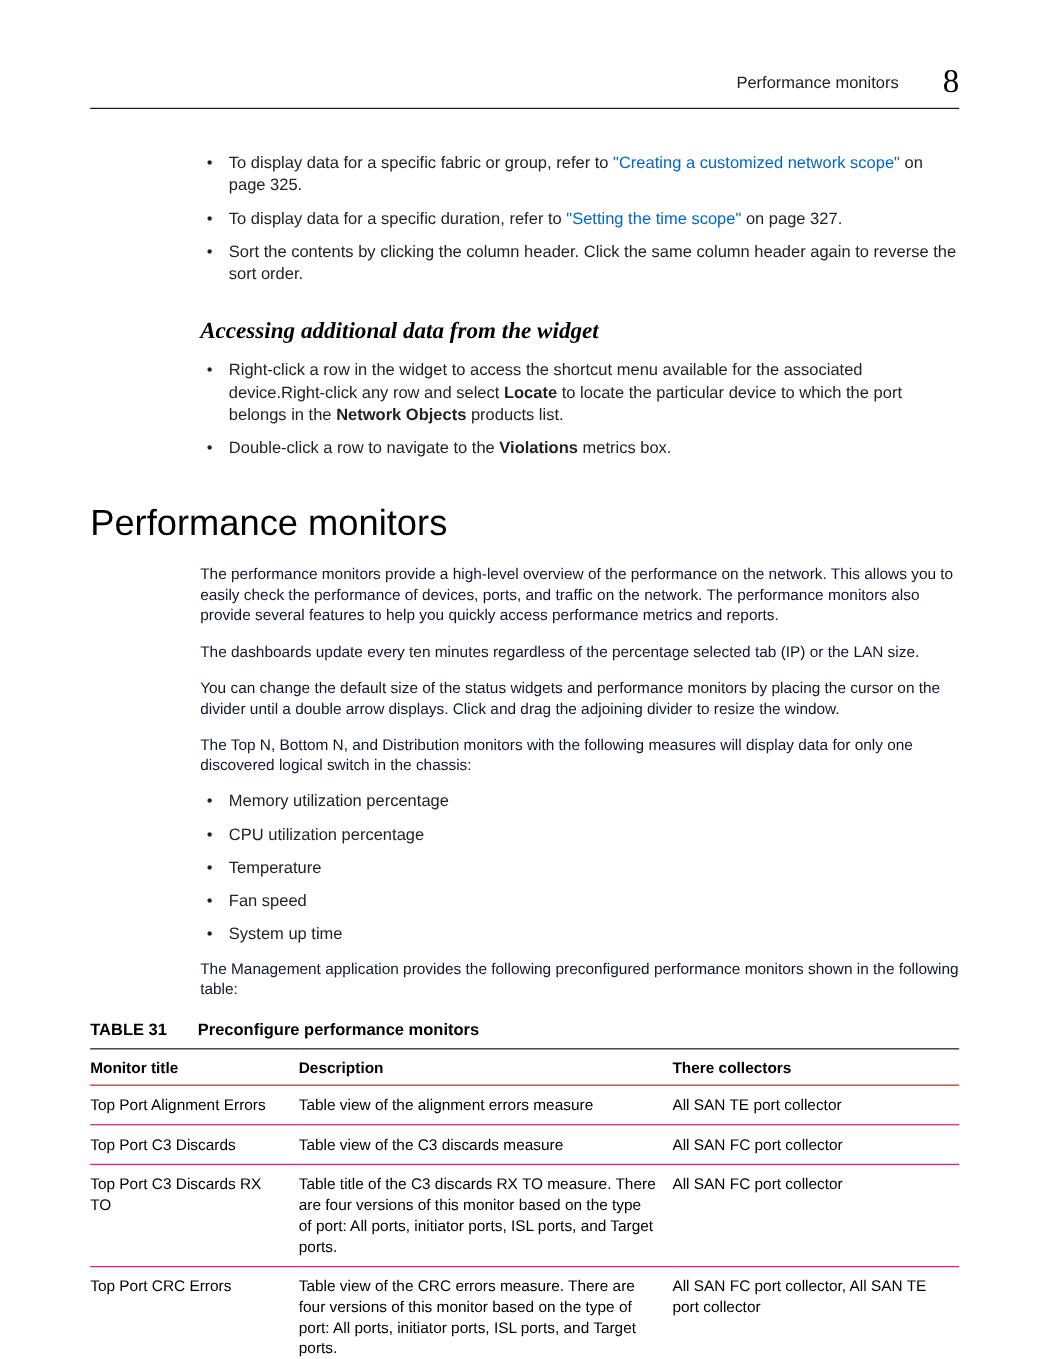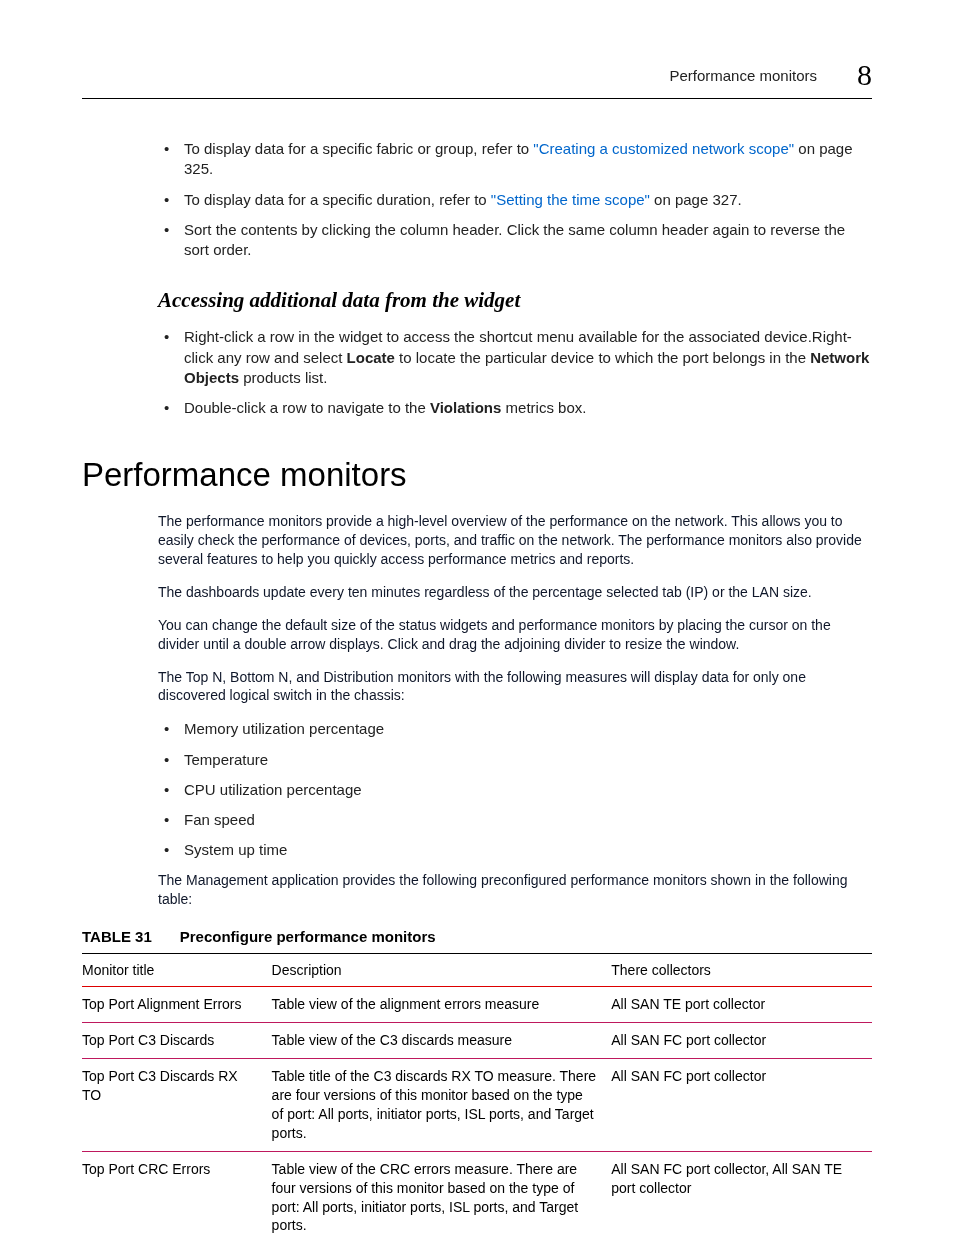--- a/index.html
+++ b/index.html
@@ -36,21 +36,21 @@
   }
   .hr-top {
     border: none;
     border-top: 1px solid #000;
     margin: 0 82px 0 82px;
   }
   .content {
     padding: 40px 82px 0 82px;
   }
   .indented {
-    margin-left: 76px;
+    margin-left: 100px;
   }
   ul.bullets {
     list-style: none;
     padding: 0;
     margin: 0;
   }
   ul.bullets > li {
     position: relative;
     padding-left: 26px;
     margin-bottom: 10px;
@@ -98,21 +98,21 @@
   .table-caption .ttitle {
     font-weight: bold;
   }
   table.data {
     width: 100%;
     border-collapse: collapse;
     font-size: 14px;
   }
   table.data th {
     text-align: left;
-    font-weight: normal;
+    font-weight: bold;
     padding: 8px 10px 8px 0;
     border-top: 1px solid #000;
     border-bottom: 1.5px solid #d00;
     vertical-align: bottom;
   }
   table.data td {
     padding: 8px 14px 8px 0;
     border-bottom: 1px solid #be185d;
     vertical-align: top;
     line-height: 1.35;
@@ -163,22 +163,22 @@
     <h1 class="section-title">Performance monitors</h1>
 
     <div class="indented">
       <p class="para">The performance monitors provide a high-level overview of the performance on the network. This allows you to easily check the performance of devices, ports, and traffic on the network. The performance monitors also provide several features to help you quickly access performance metrics and reports.</p>
       <p class="para">The dashboards update every ten minutes regardless of the percentage selected tab (IP) or the LAN size.</p>
       <p class="para">You can change the default size of the status widgets and performance monitors by placing the cursor on the divider until a double arrow displays. Click and drag the adjoining divider to resize the window.</p>
       <p class="para">The Top N, Bottom N, and Distribution monitors with the following measures will display data for only one discovered logical switch in the chassis:</p>
 
       <ul class="bullets">
         <li><span>Memory utilization percentage</span></li>
+        <li><span>CPU utilization percentage</span></li>
         <li><span>Temperature</span></li>
-        <li><span>CPU utilization percentage</span></li>
         <li><span>Fan speed</span></li>
         <li><span>System up time</span></li>
       </ul>
 
       <p class="para">The Management application provides the following preconfigured performance monitors shown in the following table:</p>
     </div>
 
     <div class="table-caption">
       <span class="tnum">TABLE 31</span><span class="ttitle">Preconfigure performance monitors</span>
     </div>

